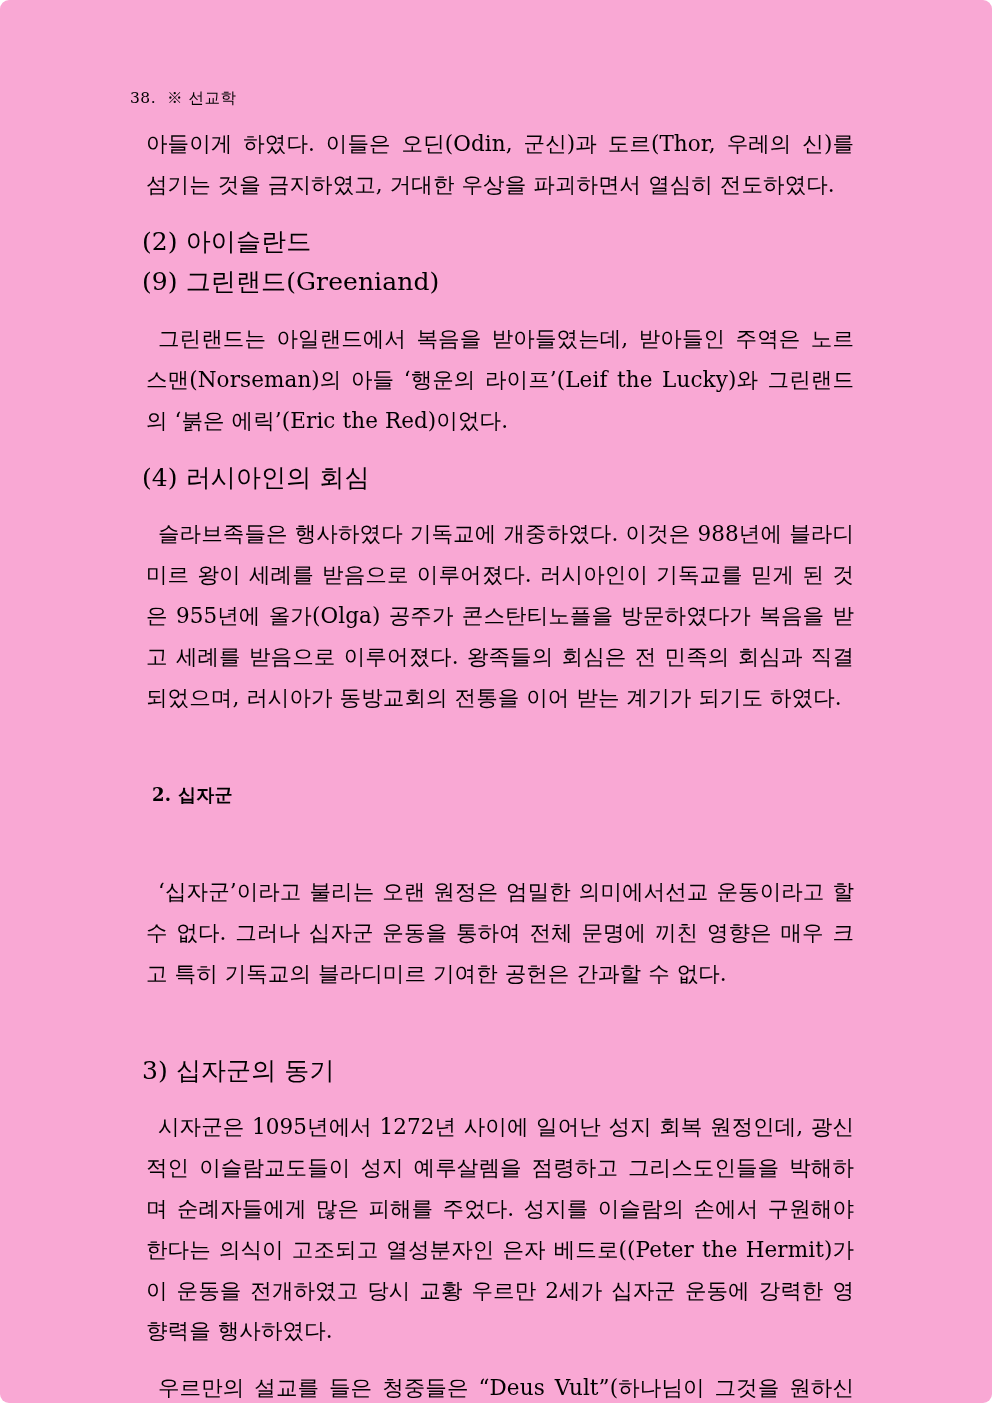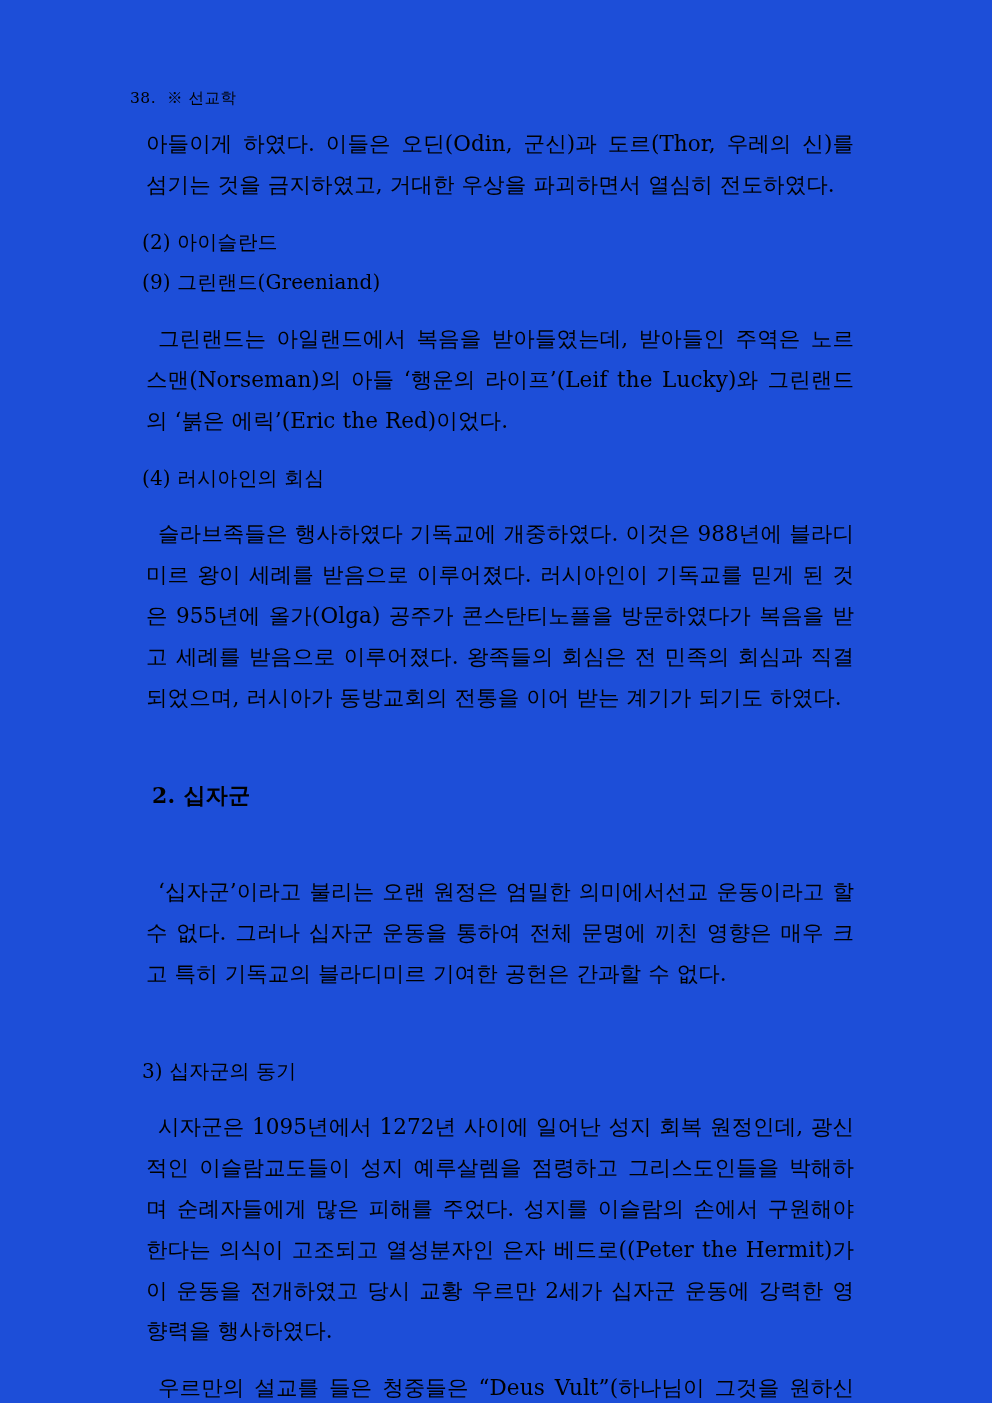--- a/index.html
+++ b/index.html
@@ -10,22 +10,23 @@
   }
   body {
     font-family: "DejaVu Serif", "Liberation Serif", serif;
     color: #000000;
   }
   .page {
     position: relative;
     width: 992px;
     height: 1403px;
     margin: 0 auto;
-    background: #1d4ed8;
+    background: #f9a8d4;
     overflow: hidden;
+    border-radius: 9px;
   }
   .content {
     position: absolute;
     left: 130px;
     top: 88px;
     width: 740px;
   }
   .running-head {
     font-size: 15.5px;
     line-height: 20px;
@@ -40,29 +41,29 @@
     text-align: justify;
     text-justify: inter-character;
     word-break: break-all;
     letter-spacing: 0.1px;
   }
   p.body-text.indent {
     text-indent: 12px;
   }
   p.sub-head {
     margin: 0;
-    font-size: 20px;
+    font-size: 25px;
     line-height: 40.8px;
     text-align: left;
     text-indent: 12px;
     letter-spacing: 0.1px;
   }
   h2.section-head {
     margin: 0;
-    font-size: 22px;
+    font-size: 18px;
     line-height: 40.8px;
     font-weight: bold;
     text-indent: 22px;
     letter-spacing: 0.3px;
   }
   .gap-1 { height: 41px; }
   .gap-2 { height: 40px; }
   .gap-3 { height: 40px; }
 </style>
 </head>

